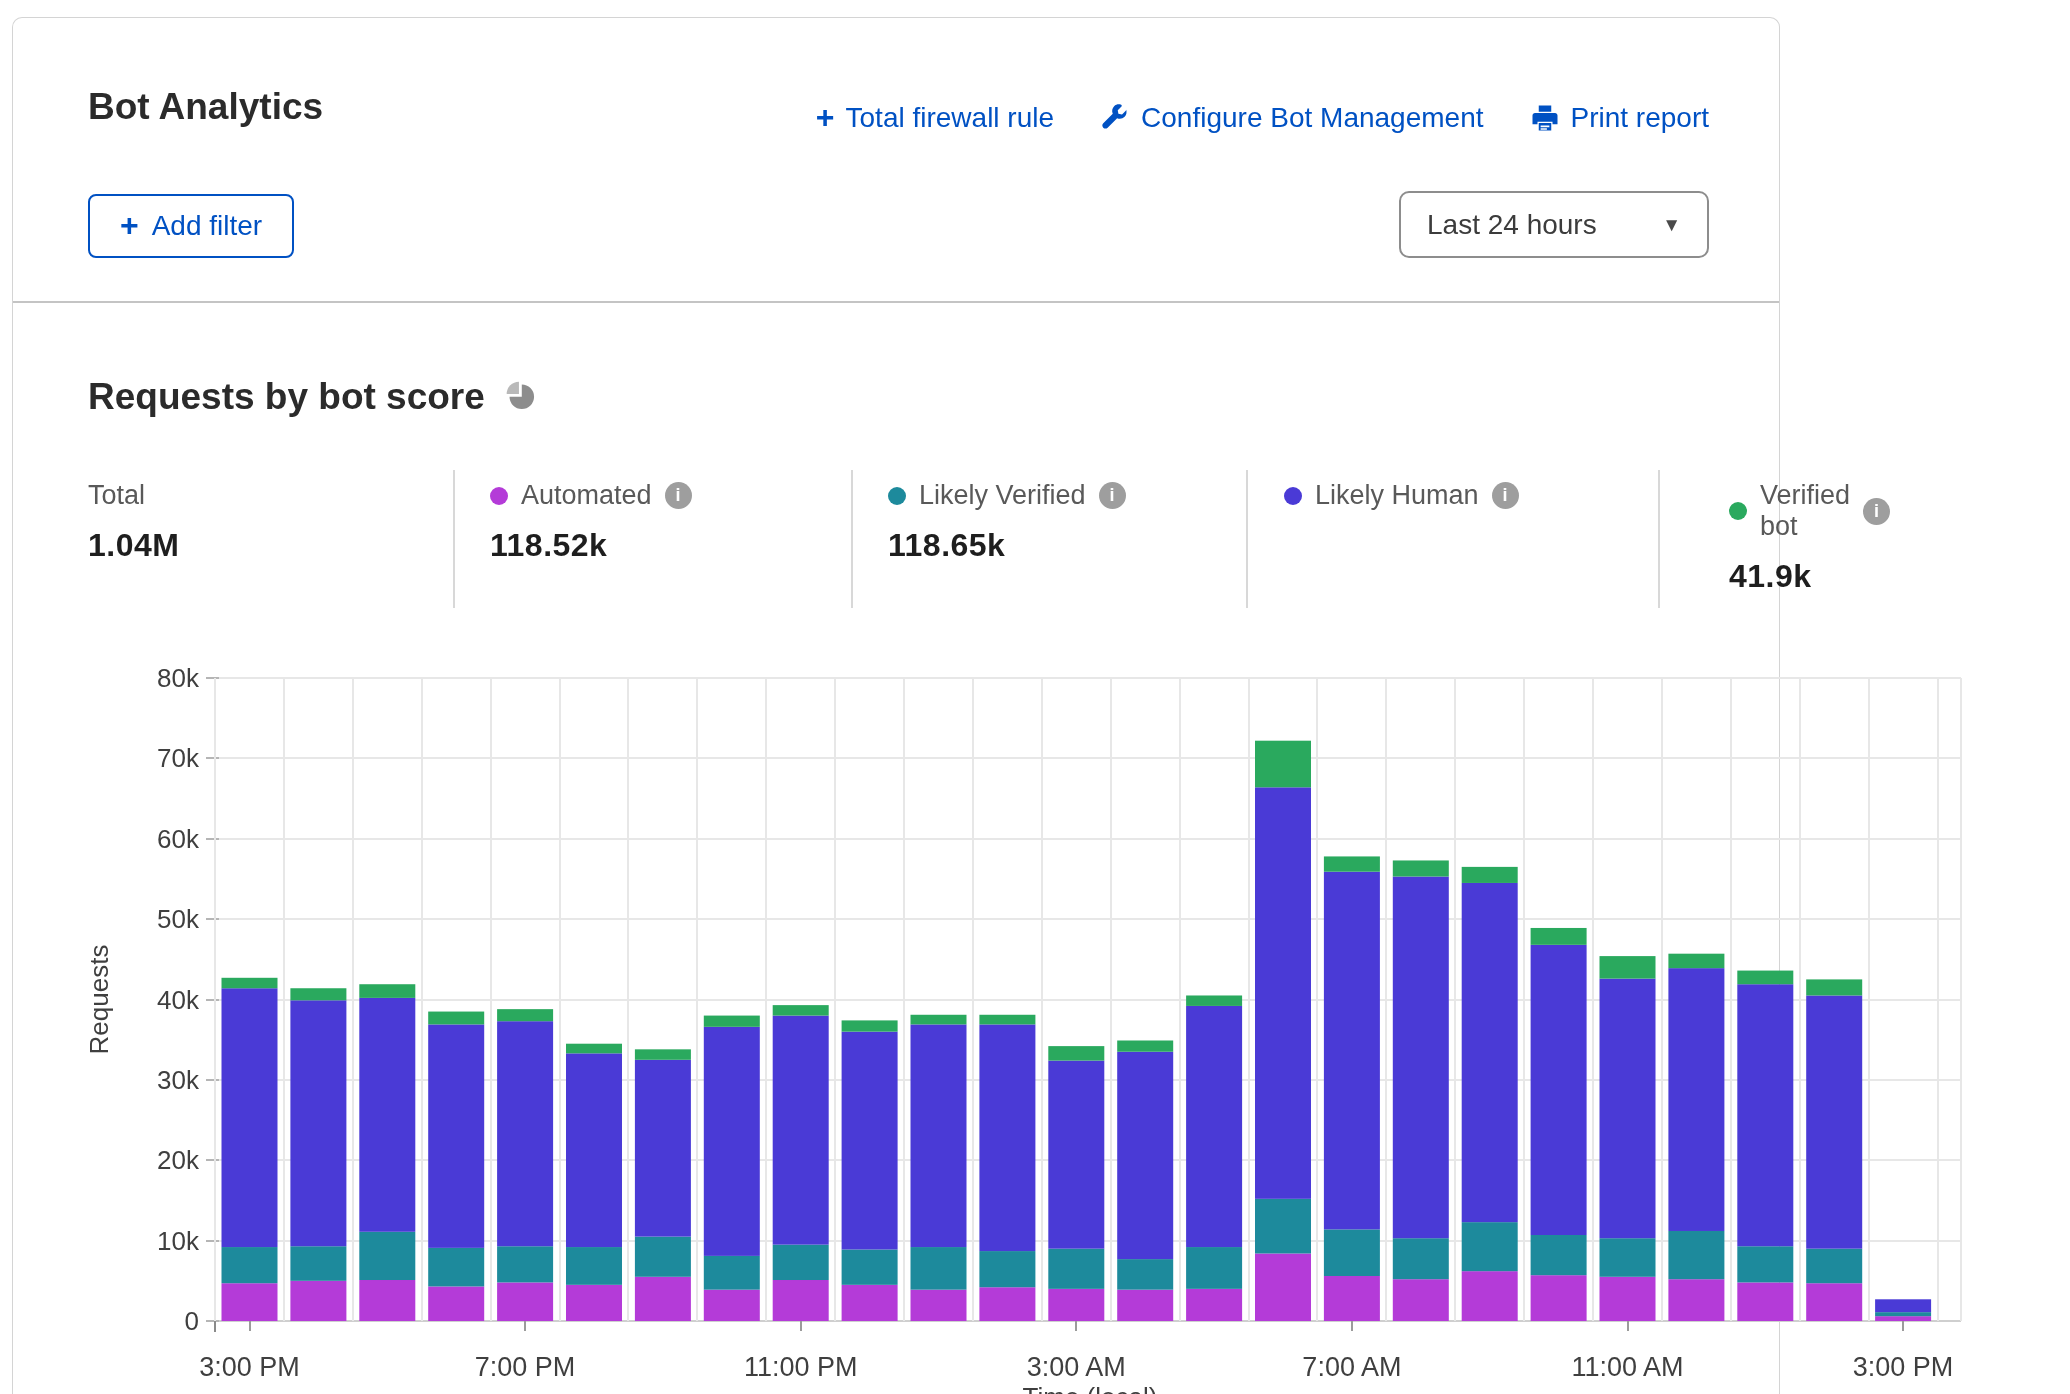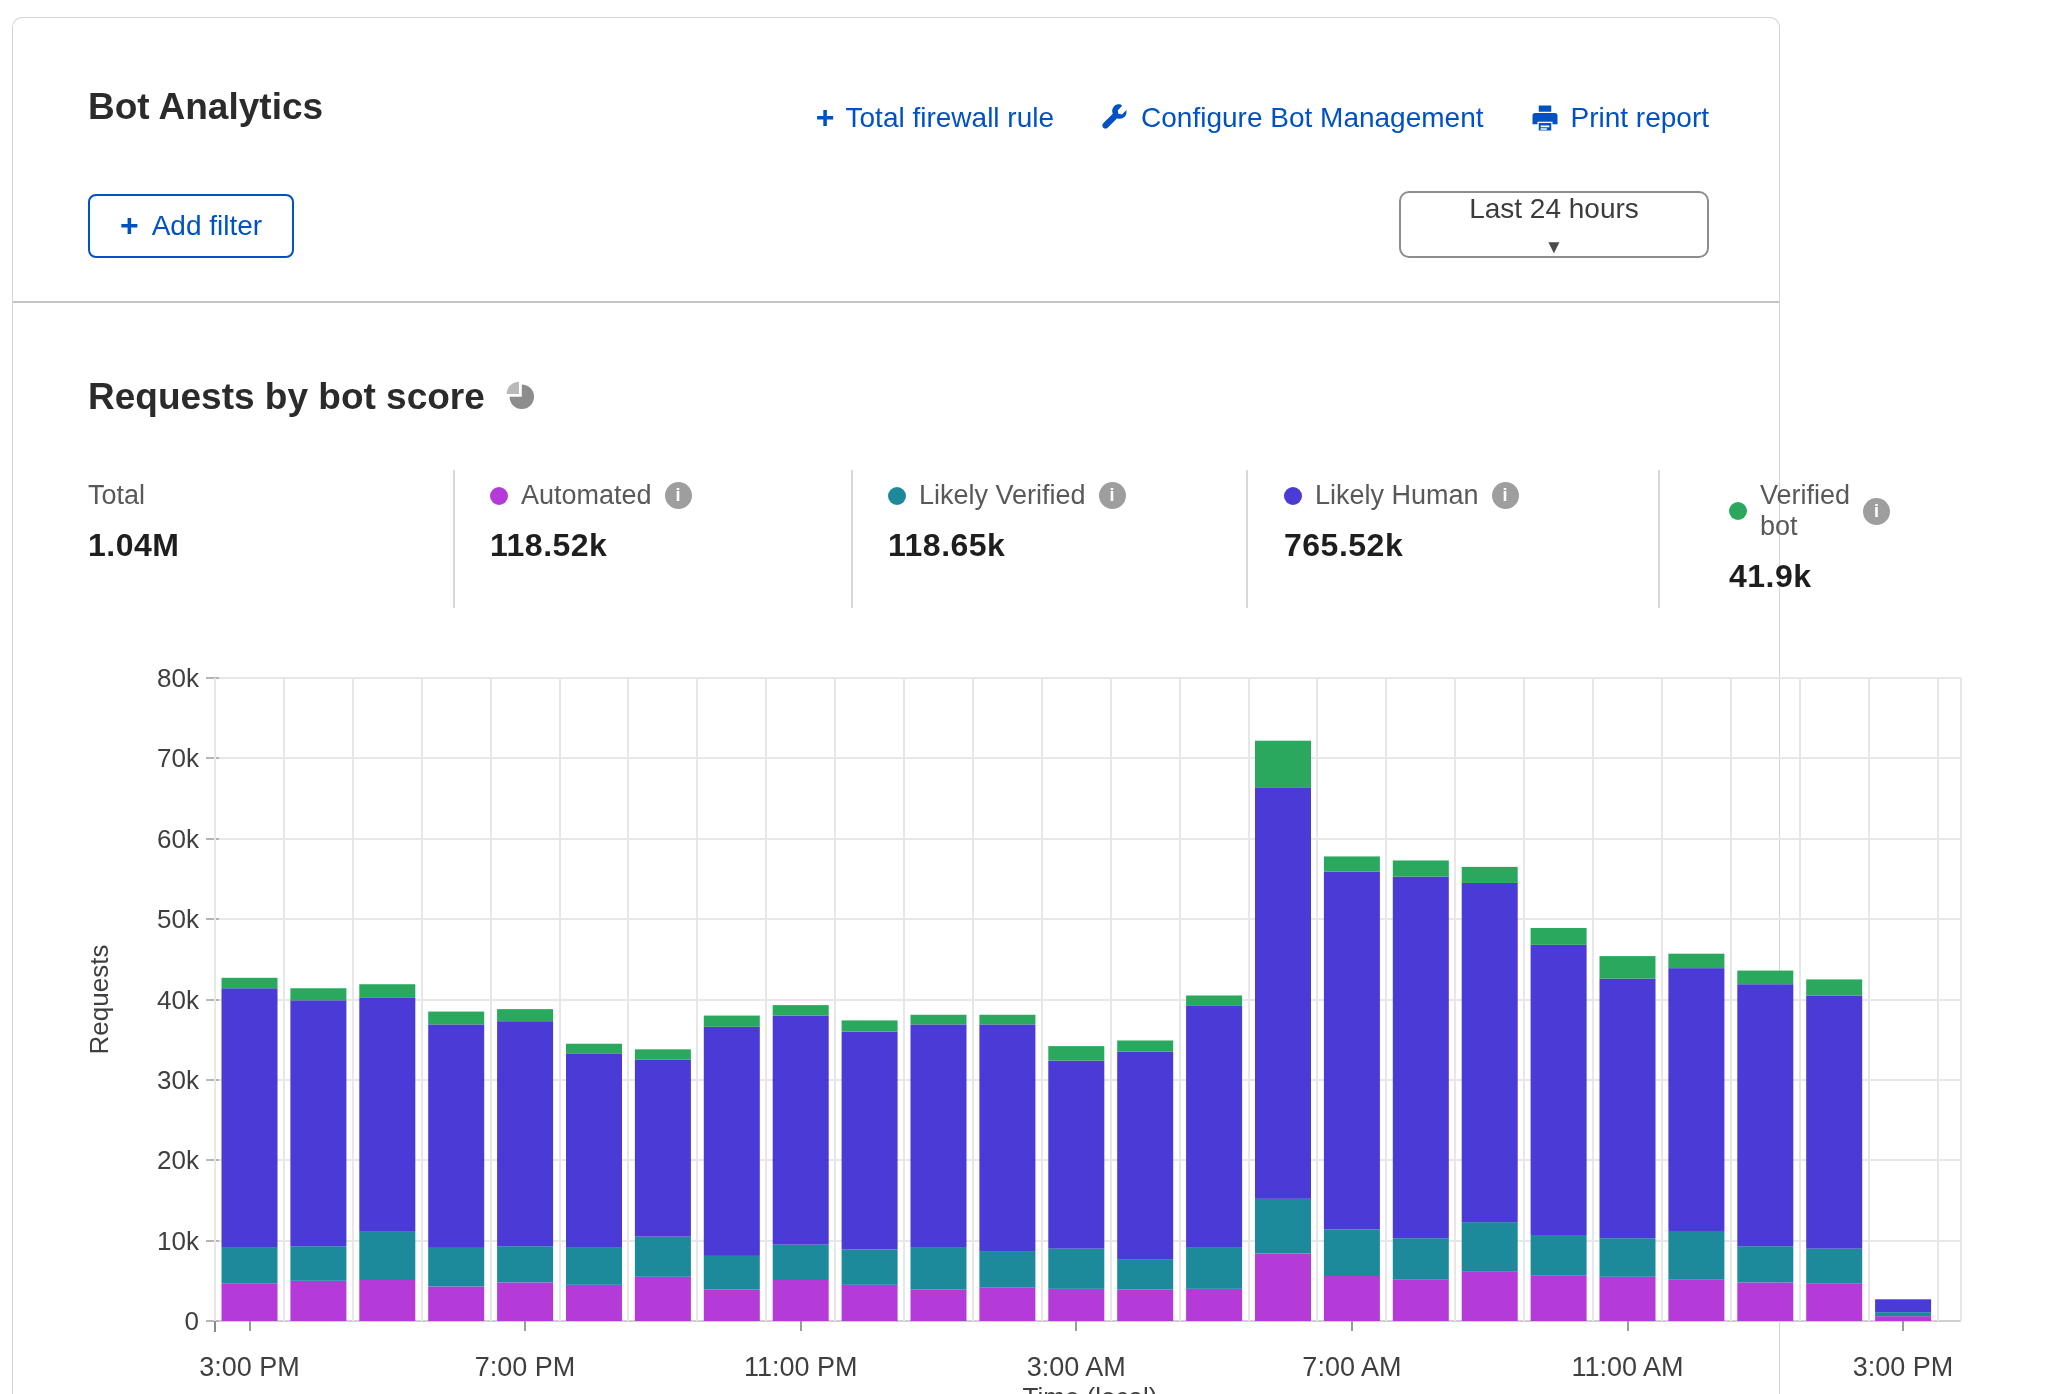--- a/index.html
+++ b/index.html
@@ -12,21 +12,21 @@
   .page-title{position:absolute;left:75px;top:68px;font-size:37px;font-weight:700;color:#2b2b2b;}
   .header-links{position:absolute;top:84px;right:70px;display:flex;gap:46px;align-items:center;}
   .hlink{display:inline-flex;align-items:center;gap:11px;color:#0051c3;font-size:28px;cursor:pointer;white-space:nowrap;}
   .hlink svg{display:block;}
   .plus-glyph{font-size:32px;font-weight:600;line-height:1;position:relative;top:-1px;}
   .add-filter{position:absolute;left:75px;top:176px;height:64px;display:inline-flex;align-items:center;
         gap:13px;padding:0 30px;border:2px solid #0051c3;border-radius:8px;background:#fff;
         color:#0051c3;font-size:28px;cursor:pointer;box-sizing:border-box;}
   .timerange{position:absolute;top:173px;right:70px;width:310px;height:67px;border:2px solid #8d8d8d;
         border-radius:10px;background:#fff;display:flex;align-items:center;justify-content:space-between;
-        padding:0 26px;font-size:28px;color:#3c3c3c;box-sizing:border-box;cursor:pointer;flex-direction:column;}
+        padding:0 26px;font-size:28px;color:#3c3c3c;box-sizing:border-box;cursor:pointer;}
   .caret{font-size:19px;color:#4a4a4a;line-height:1;}
   .header-divider{position:absolute;left:0;top:283px;width:100%;height:0;border-top:2px solid #c4c4c4;}
   
   .section-title-row{position:absolute;left:75px;top:358px;display:flex;align-items:center;gap:20px;}
   .section-title{font-size:37px;font-weight:700;color:#2b2b2b;}
   
   .stat{position:absolute;top:462px;}
   .stat-label-row{display:flex;align-items:center;gap:13px;font-size:27px;color:#595959;}
   .dot{width:18px;height:18px;border-radius:50%;flex:0 0 auto;}
   .info{width:27px;height:27px;border-radius:50%;background:#9e9e9e;color:#fff;display:inline-flex;
@@ -121,21 +121,20 @@
     <div class="stat-value">118.65k</div>
   </div>
 
   <div class="vdiv d3"></div>
   <div class="stat s-human">
     <div class="stat-label-row">
       <span class="dot" style="background: rgb(74, 58, 214);"></span>
       <span>Likely Human</span>
       <span class="info">i</span>
     </div>
-    <div class="stat-value">765.52k</div>
   </div>
 
   <div class="vdiv d4"></div>
   <div class="stat s-vbot">
     <div class="stat-label-row">
       <span class="dot" style="background: rgb(42, 169, 94);"></span>
       <span>Verified bot</span>
       <span class="info">i</span>
     </div>
     <div class="stat-value">41.9k</div>

